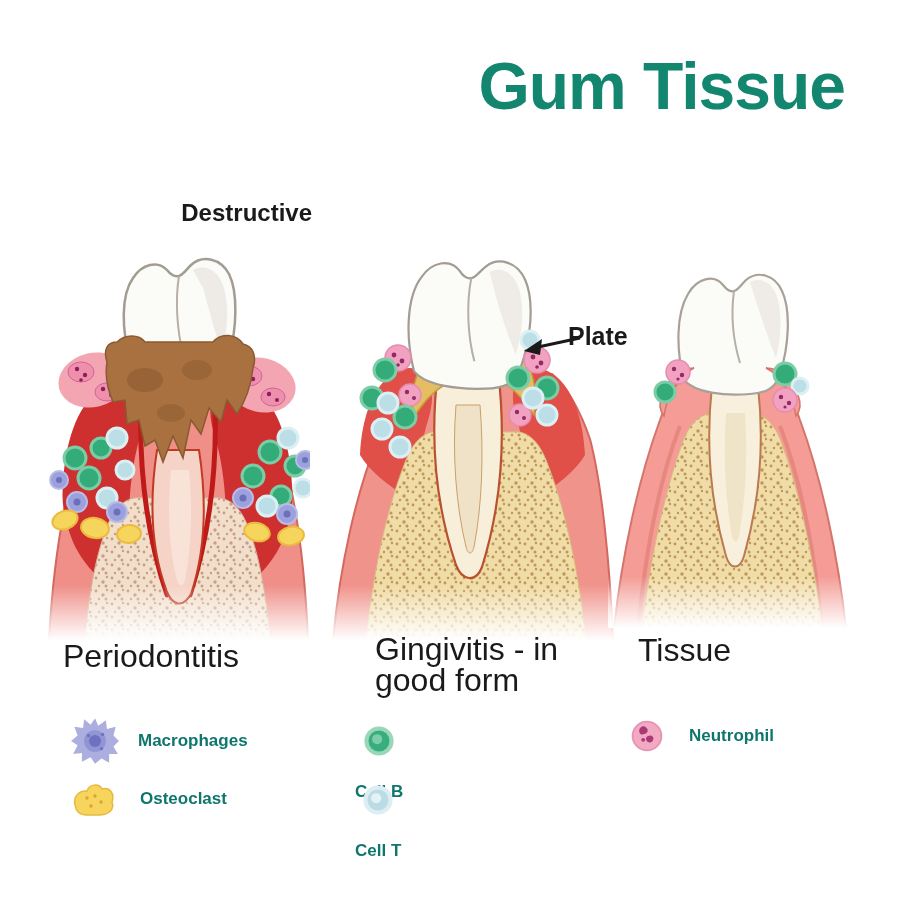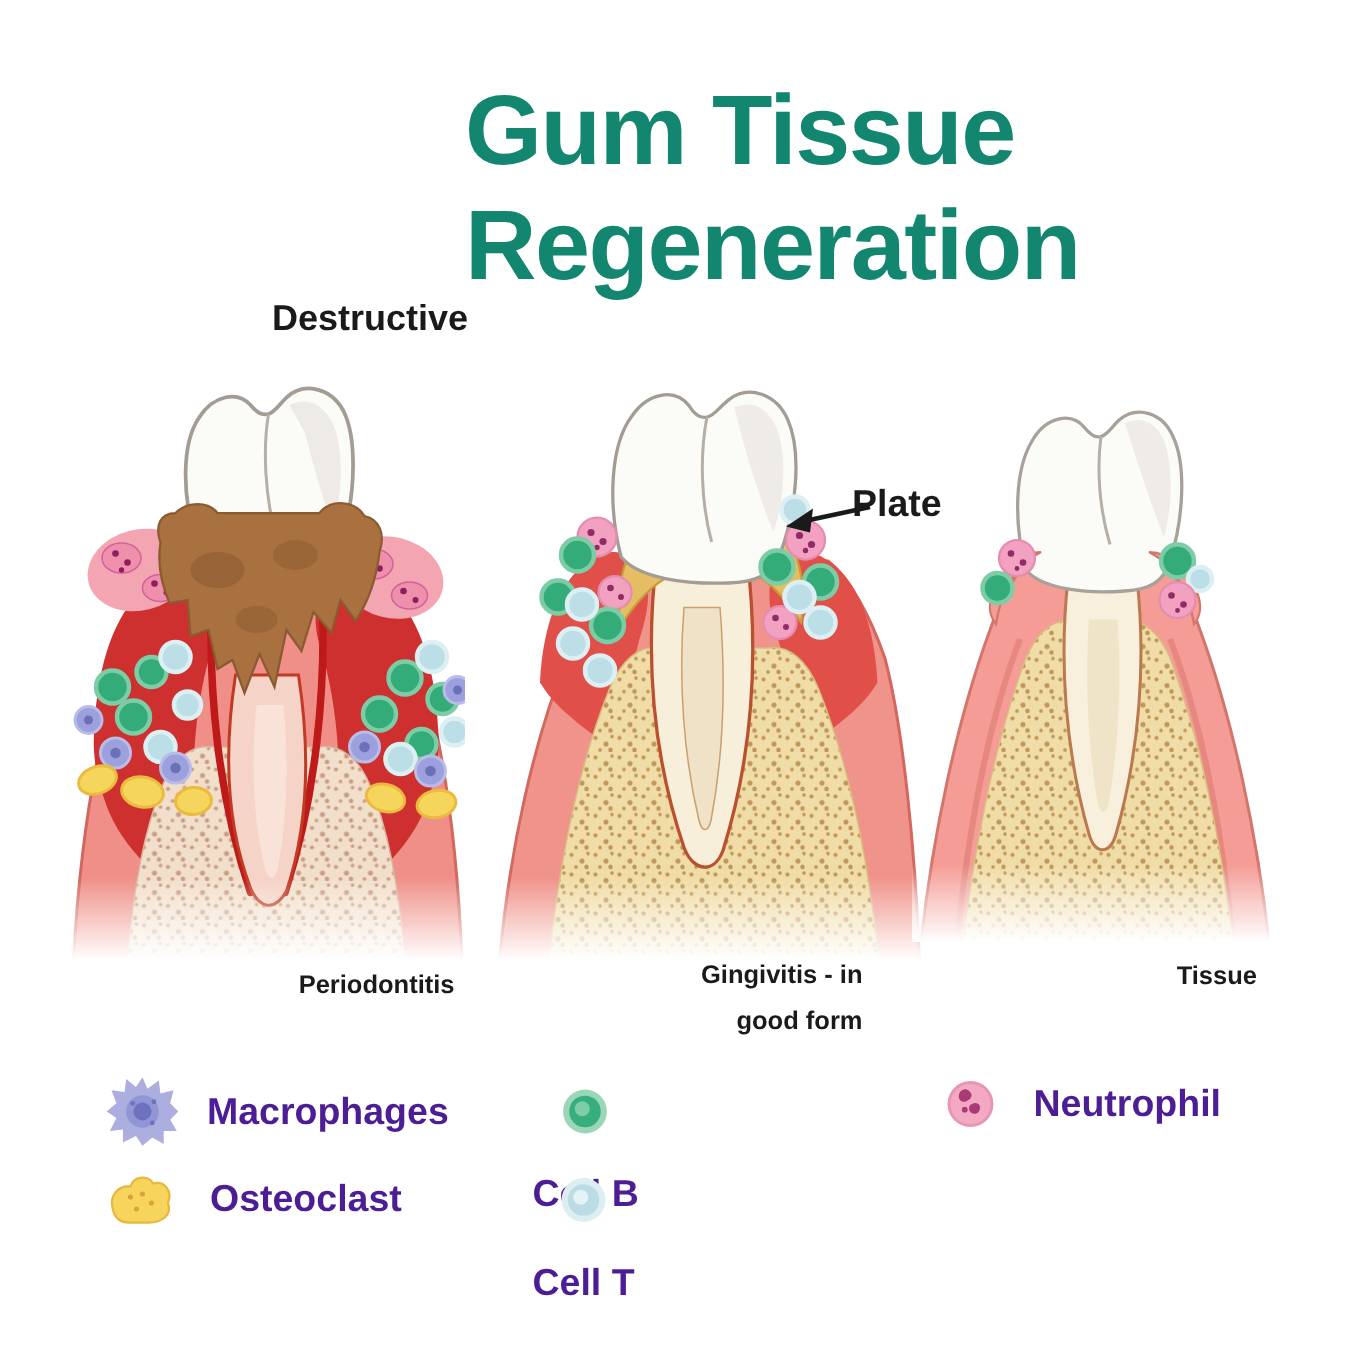--- a/index.html
+++ b/index.html
@@ -1,45 +1,44 @@
 <!DOCTYPE html>
 <html><head>
 <meta charset="utf-8">
 <style>
   html,body{margin:0;padding:0;background:#ffffff;}
   .page{position:relative;width:900px;height:900px;background:#ffffff;overflow:hidden;
         font-family:"Liberation Sans",sans-serif;}
-  .title{position:absolute;left:310px;top:48px;width:535px;text-align:left;
+  .title{position:absolute;left:310px;top:48px;width:535px;text-align:right;
          font-weight:bold;font-size:66px;line-height:77px;letter-spacing:-1px;}
   .anno{position:absolute;font-weight:bold;color:#1a1a1a;}
   .destructive{left:62px;top:198px;width:250px;text-align:right;font-size:24px;line-height:29px;}
   .plate-label{left:568px;top:322px;font-size:25px;}
-  .stage-label{position:absolute;font-weight:bold;color:#1a1a1a;font-size:17px;
-               line-height:31px;text-align:right;}
+  .stage-label{position:absolute;font-weight:normal;color:#1a1a1a;font-size:32px;
+               line-height:31px;text-align:left;}
   .stage-periodontitis{left:63px;top:641px;width:240px;}
   .stage-gingivitis{left:375px;top:634px;width:200px;}
   .stage-healthy{left:638px;top:635px;width:200px;}
   .tooth-svg{position:absolute;}
   .legend-item{position:absolute;display:flex;align-items:center;}
-  .legend-label{font-weight:bold;color:#4c1d95;font-size:25px;white-space:nowrap;}
+  .legend-label{font-weight:bold;color:#0f766e;font-size:17px;white-space:nowrap;}
   .li-macrophages{left:70px;top:716px;gap:18px;}
   .li-osteoclast{left:68px;top:776px;gap:20px;justify-content:center;}
   .li-cellb{left:355px;top:720px;gap:20px;flex-direction:column;}
   .li-cellt{left:355px;top:779px;gap:20px;flex-direction:column;}
   .li-neutrophil{left:625px;top:714px;gap:20px;}
   .arrow-svg{position:absolute;left:520px;top:331px;}
 </style>
 </head>
 <body>
 
 <div class="page">
 
   <div class="title" style="color:#13866F;">
     <div>Gum Tissue</div>
-    <div>Regeneration</div>
   </div>
 
   <div class="anno destructive">
     <div>Destructive</div>
   </div>
 
   <svg class="tooth-svg" style="left:45px;top:250px;" width="265" height="390" viewBox="0 0 265 390">
     <defs>
       <pattern id="boneP1" width="16" height="13" patternUnits="userSpaceOnUse">
         <rect width="16" height="13" fill="#F2DFCB"></rect>

